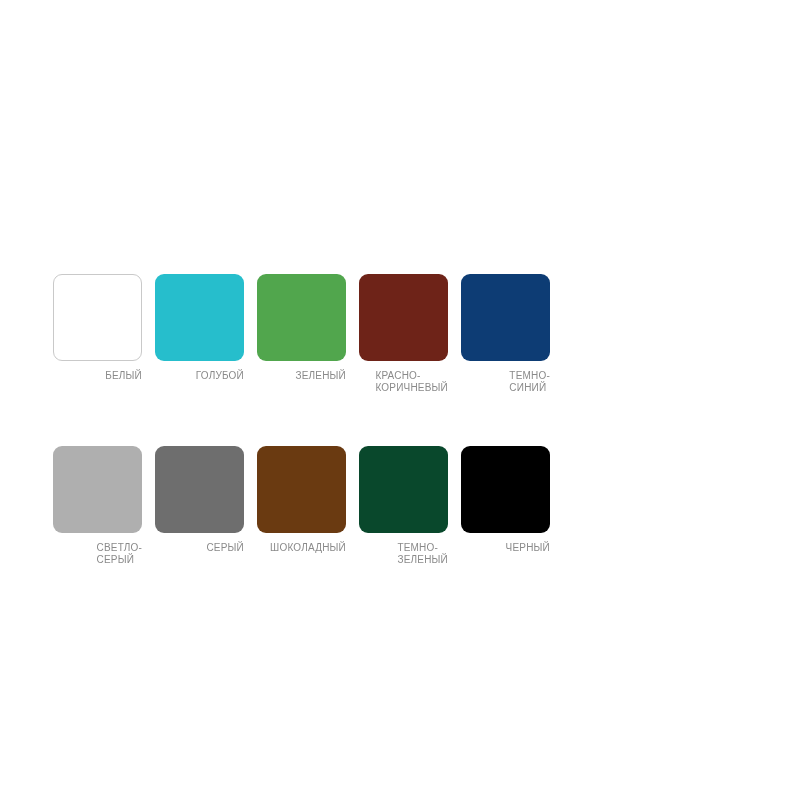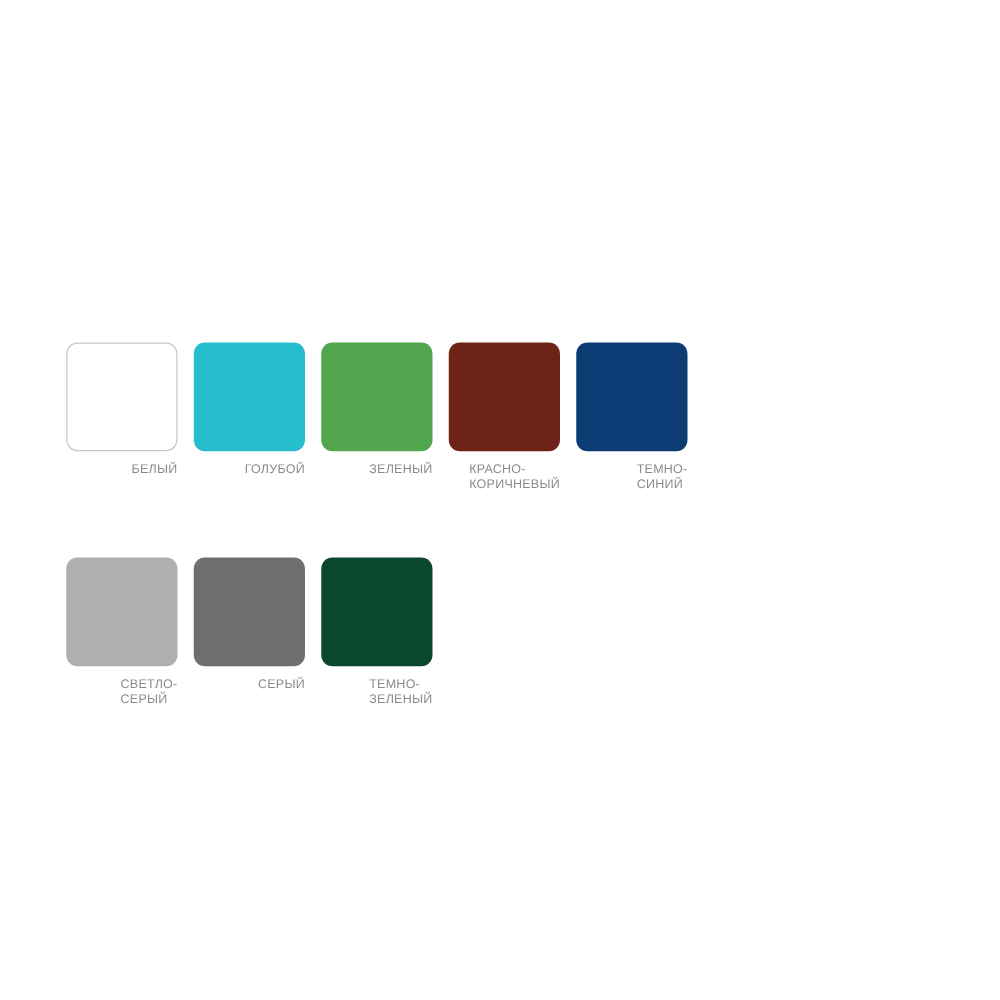--- a/index.html
+++ b/index.html
@@ -93,20 +93,28 @@
       <div class="swatch-cell">
         <div class="swatch-chip" style="background-color: rgb(175, 175, 175);"></div>
         <div class="swatch-label">СВЕТЛО-
 СЕРЫЙ</div>
       </div>
       <div class="swatch-cell">
         <div class="swatch-chip" style="background-color: rgb(110, 110, 110);"></div>
         <div class="swatch-label">СЕРЫЙ</div>
       </div>
       <div class="swatch-cell">
+        <div class="swatch-chip" style="background-color: rgb(106, 58, 17);"></div>
+        <div class="swatch-label">ШОКОЛАДНЫЙ</div>
+      </div>
+      <div class="swatch-cell">
         <div class="swatch-chip" style="background-color: rgb(9, 72, 44);"></div>
         <div class="swatch-label">ТЕМНО-
 ЗЕЛЕНЫЙ</div>
+      </div>
+      <div class="swatch-cell">
+        <div class="swatch-chip" style="background-color: rgb(0, 0, 0);"></div>
+        <div class="swatch-label">ЧЕРНЫЙ</div>
       </div>
     </div>
 
   </div>
 </div>
 
 </body></html>

